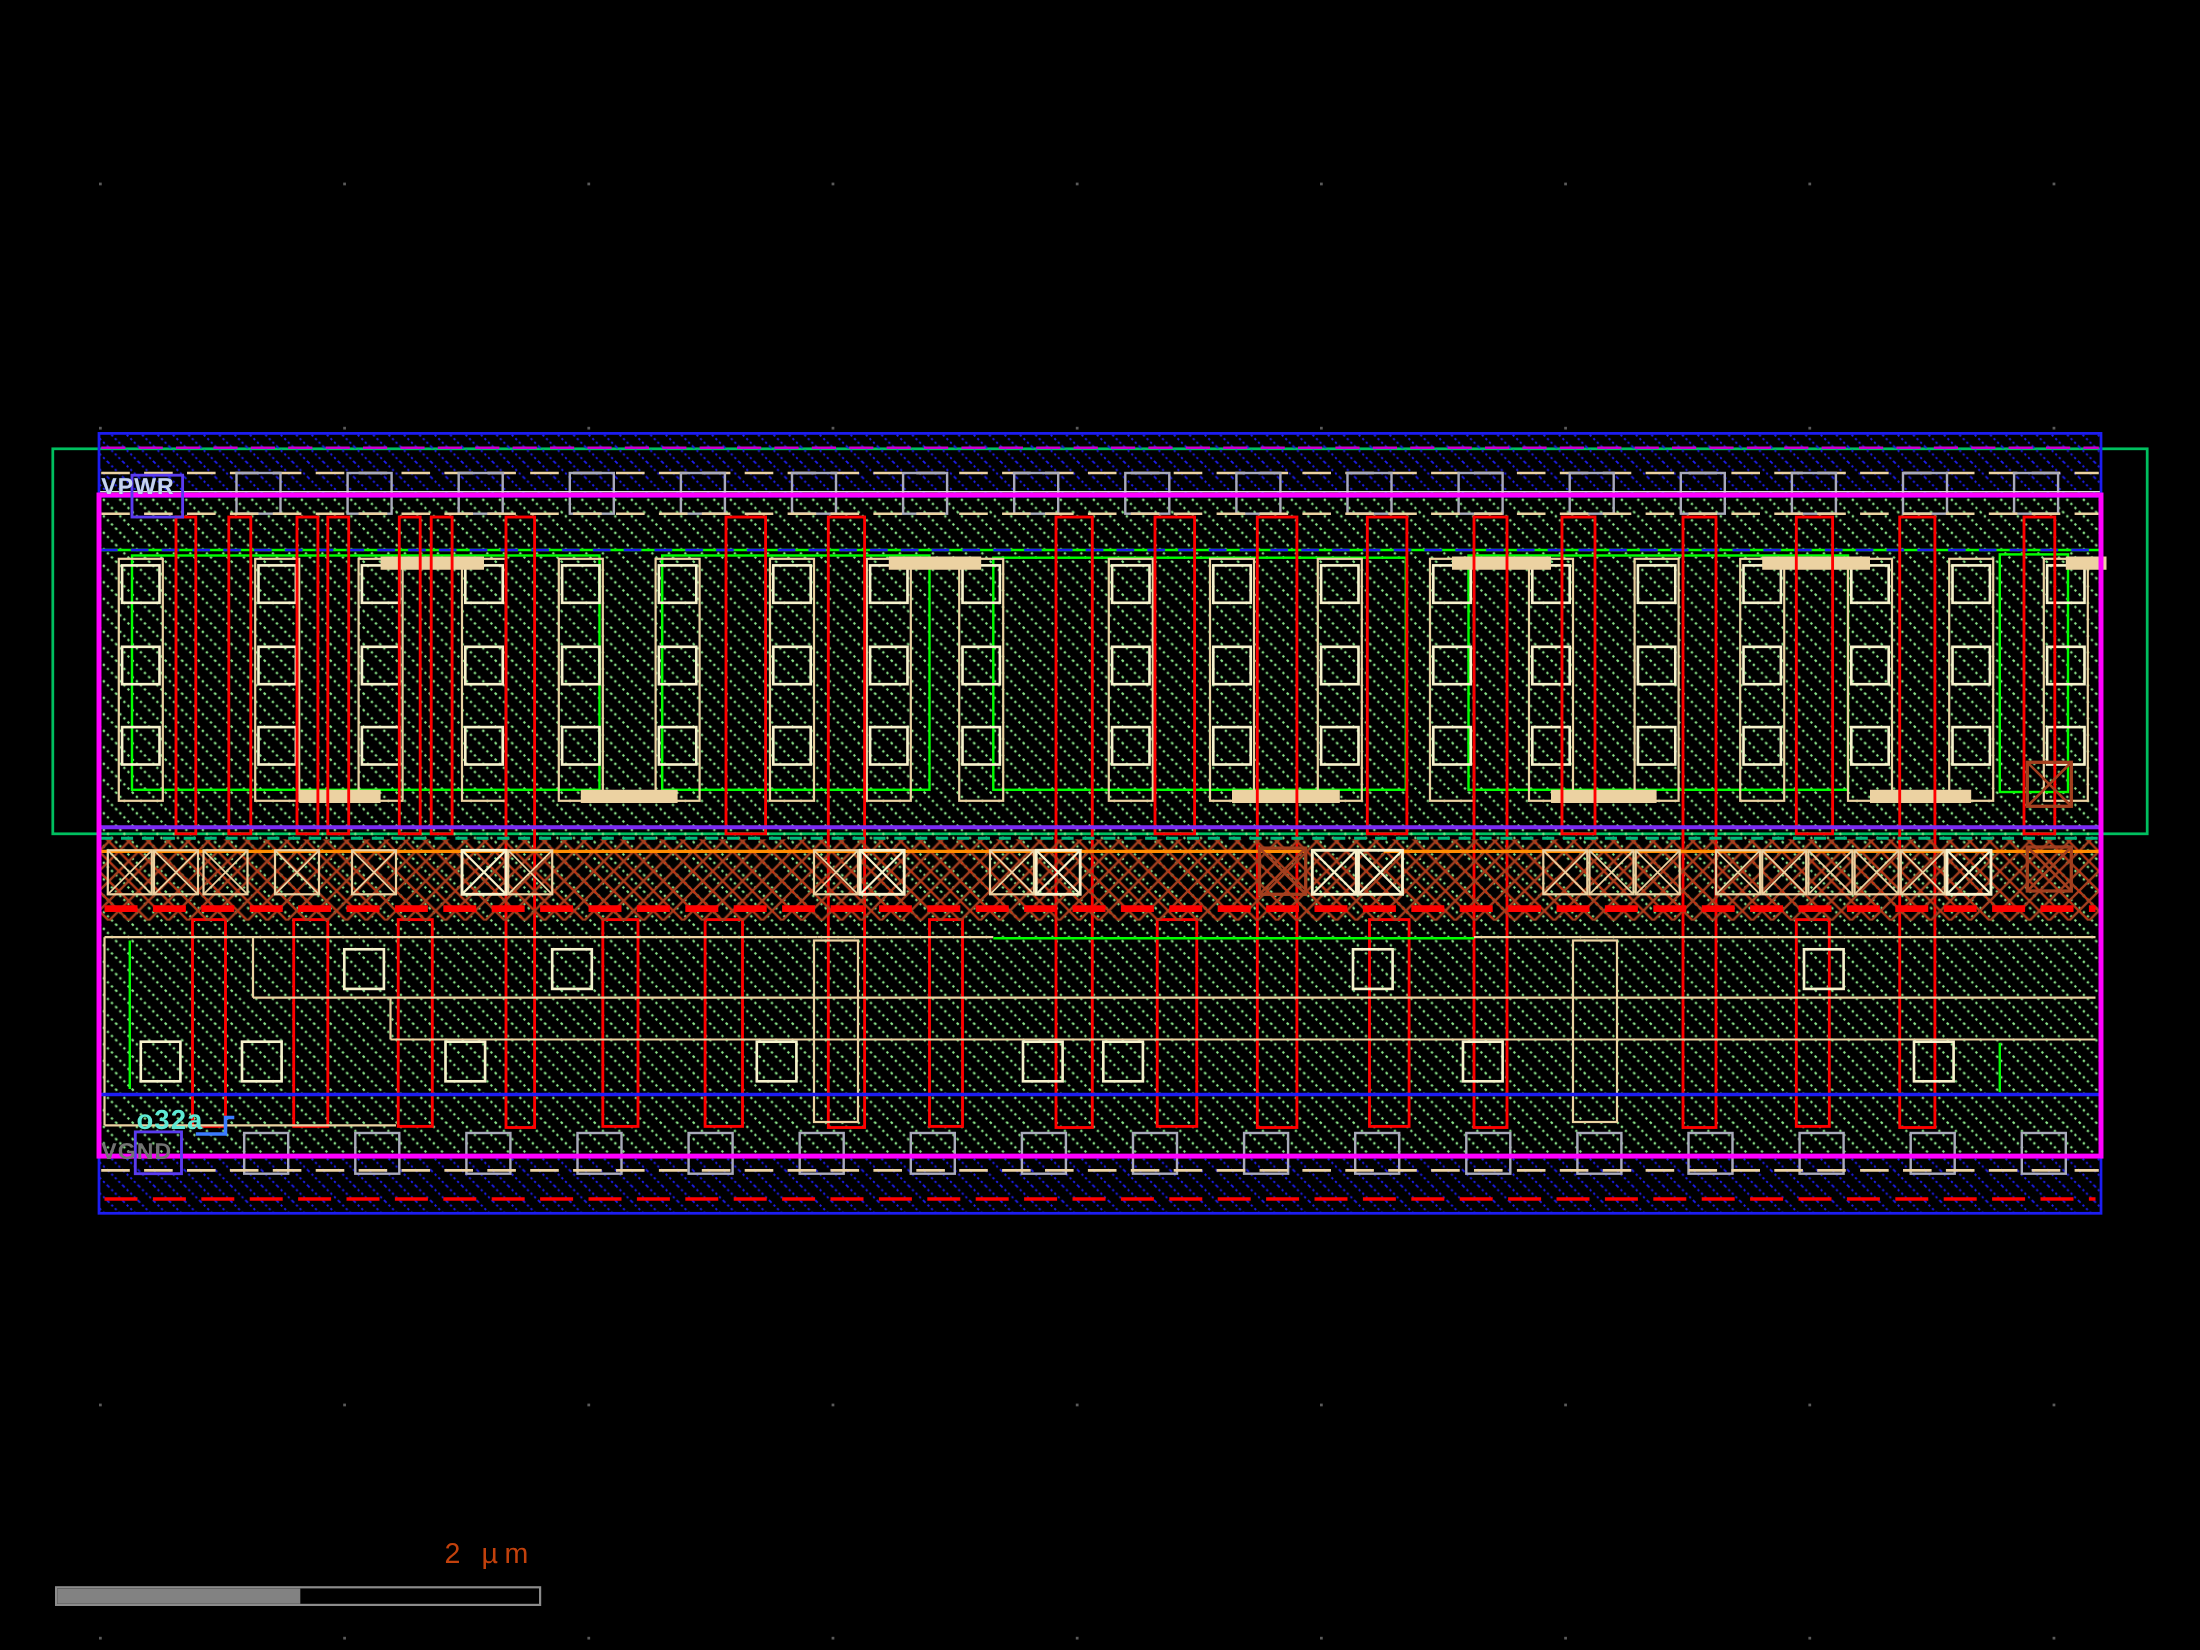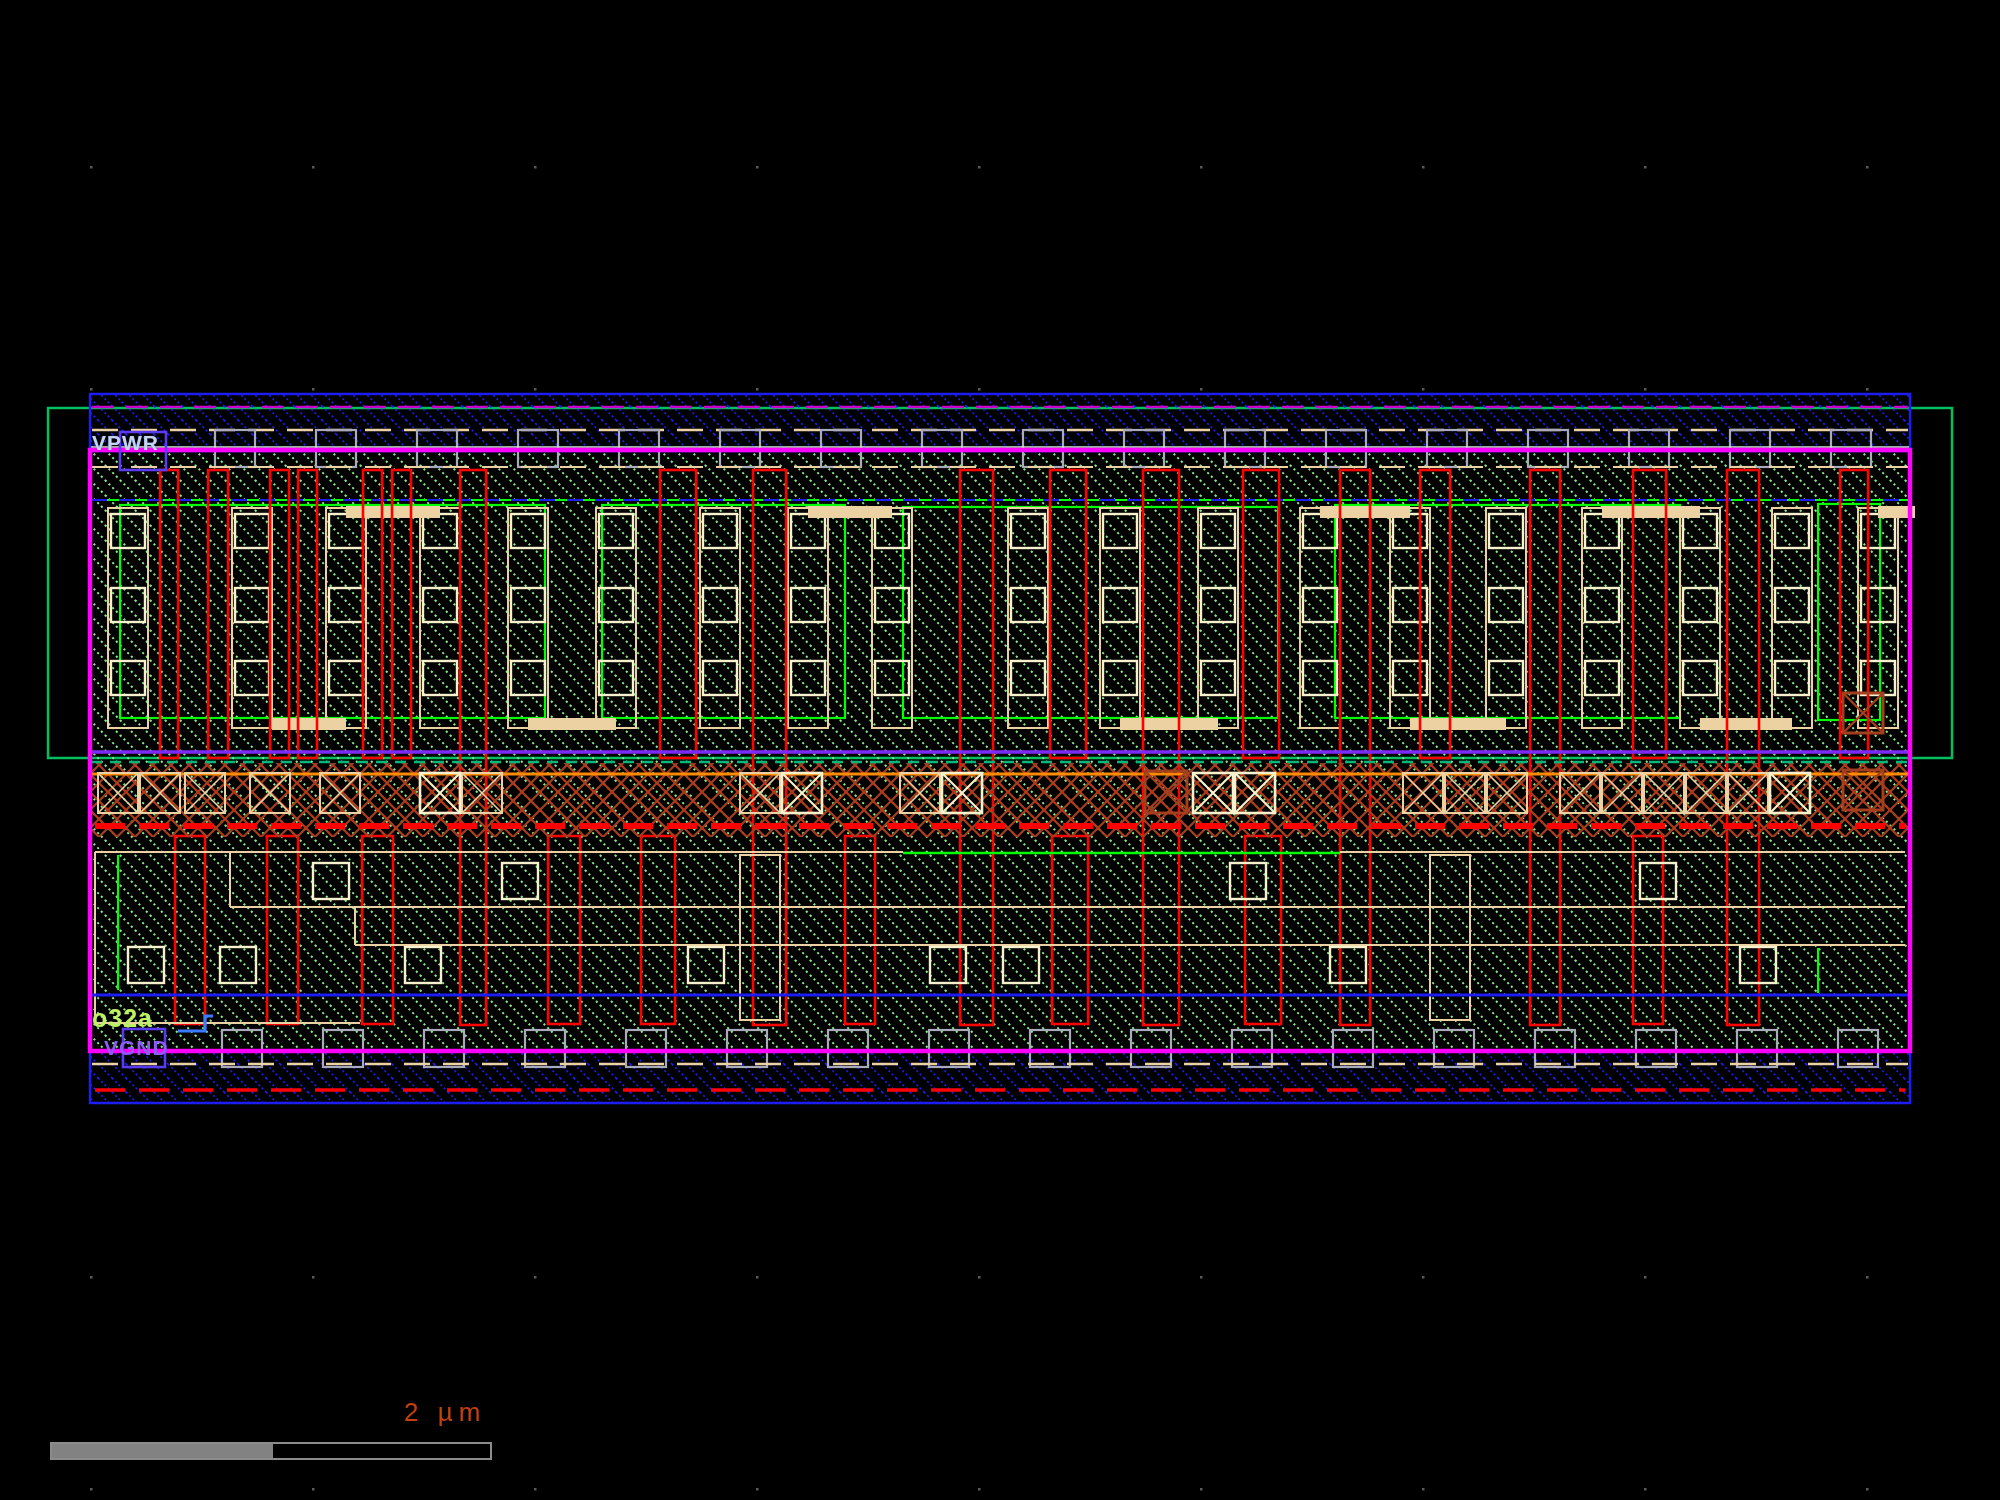--- a/index.html
+++ b/index.html
@@ -3,22 +3,22 @@
 <meta charset="utf-8">
 <style>
   html,body{margin:0;padding:0;background:#000;}
   .stage{
     position:relative;width:2000px;height:1500px;background:#000;overflow:hidden;
     font-family:Liberation Sans, sans-serif;
   }
   .stage svg{position:absolute;left:0;top:0;}
   .lbl{position:absolute;white-space:pre;line-height:1;letter-spacing:1px;}
   .lbl-vpwr{left:92px;top:432px;font-size:21px;font-weight:bold;color:#c7d4ef;text-shadow:0 0 1px #3a55a0;}
-  .lbl-vgnd{left:92px;top:1037px;font-size:21px;font-weight:bold;color:#8b5cf6;margin-left:12px;}
-  .lbl-cell{left:92px;top:1006px;font-size:25px;font-weight:bold;color:#bef264;}
+  .lbl-vgnd{left:92px;top:1037px;font-size:21px;font-weight:bold;color:#737373;}
+  .lbl-cell{left:92px;top:1006px;font-size:25px;font-weight:bold;color:#5eead4;padding-left:32px;}
   .lbl-scale{left:404px;top:1399px;font-size:26px;color:#c2410c;letter-spacing:6px;}
   .scalebar{position:absolute;left:50px;top:1442px;width:438px;height:14px;
     border:2px solid #8c8c8c;background:#000;}
   .scalebar .half-fill{position:absolute;left:0;top:0;height:100%;width:50.5%;background:#828282;}
 </style>
 </head>
 <body>
 
 <div class="stage">
 

